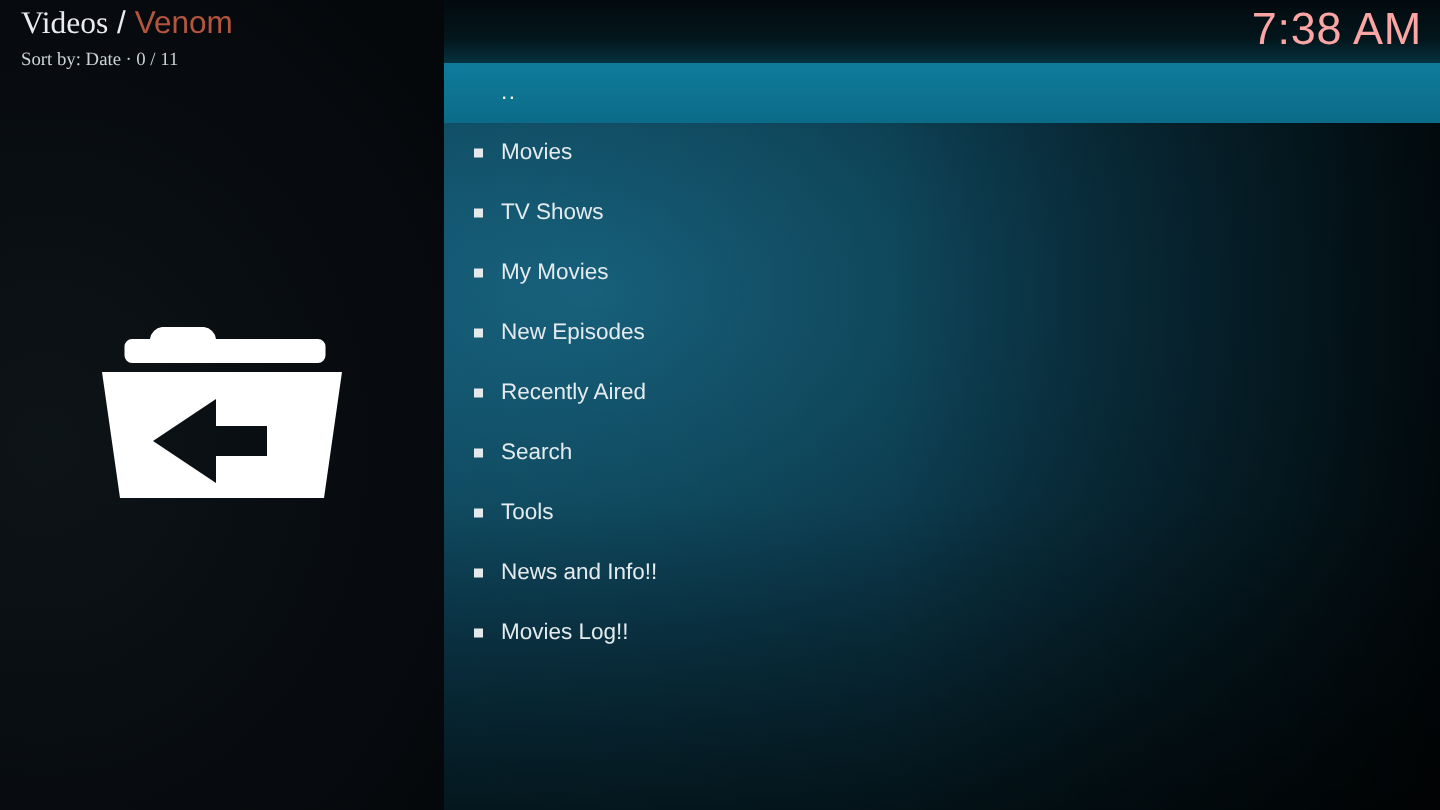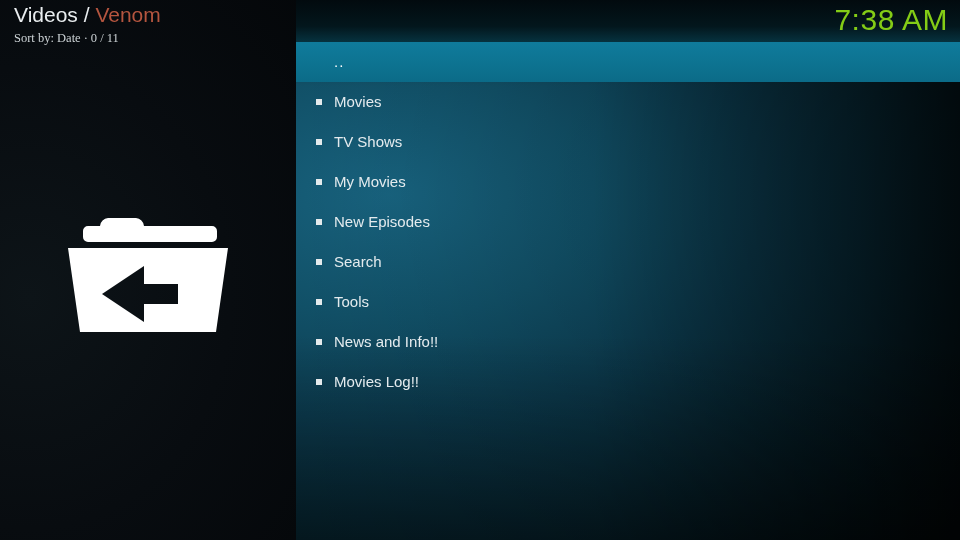--- a/index.html
+++ b/index.html
@@ -33,21 +33,21 @@
     left:14px; top:2px;
     width:282px;
   }
   #breadcrumb {
     font-size:21px;
     line-height:26px;
     color:#e9edef;
     font-weight:400;
     white-space:nowrap;
   }
-  #breadcrumb .crumb-root { color:#e9edef; }
+  #breadcrumb .crumb-root { color:#e9edef;font-family:Liberation Serif, serif; }
   #breadcrumb .crumb-sep  { color:#e9edef; }
   #breadcrumb .crumb-current { color:#b4553f; }
 
   #sortline {
     margin-top:2px;
     font-size:12.5px;
     line-height:16px;
     color:#cdd3d6;
     white-space:nowrap;
     font-family:Liberation Serif, serif;
@@ -87,21 +87,21 @@
     left:0; top:0; width:664px; height:42px;
     background:linear-gradient(to bottom, #020a0e 0%, #03161c 62%, #06323f 100%);
   }
 
   
   #clock {
     position:absolute;
     right:12px; top:1px;
     font-size:30px;
     line-height:38px;
-    color:#84cc16;
+    color:#fca5a5;
     letter-spacing:0.5px;
     font-weight:300;
     white-space:nowrap;
   }
 
   
   #menu-list {
     position:absolute;
     left:0; top:42px;
     width:664px;
@@ -193,20 +193,24 @@
         <span class="row-label">My Movies</span>
       </div>
 
 
 
       <div class="menu-row">
         <span class="bullet"></span>
         <span class="row-label">New Episodes</span>
       </div>
 
+      <div class="menu-row">
+        <span class="bullet"></span>
+        <span class="row-label">Recently Aired</span>
+      </div>
 
       <div class="menu-row">
         <span class="bullet"></span>
         <span class="row-label">Search</span>
       </div>
 
       <div class="menu-row">
         <span class="bullet"></span>
         <span class="row-label">Tools</span>
       </div>

